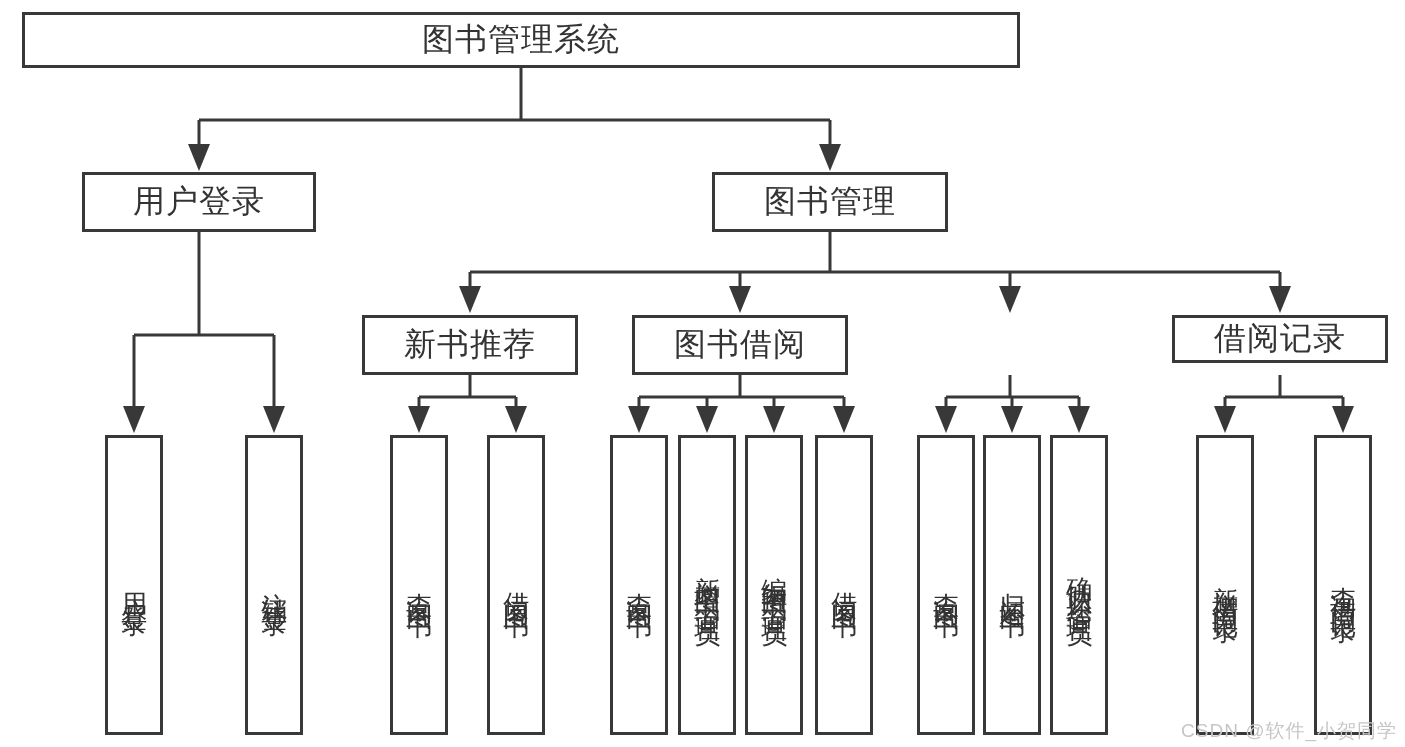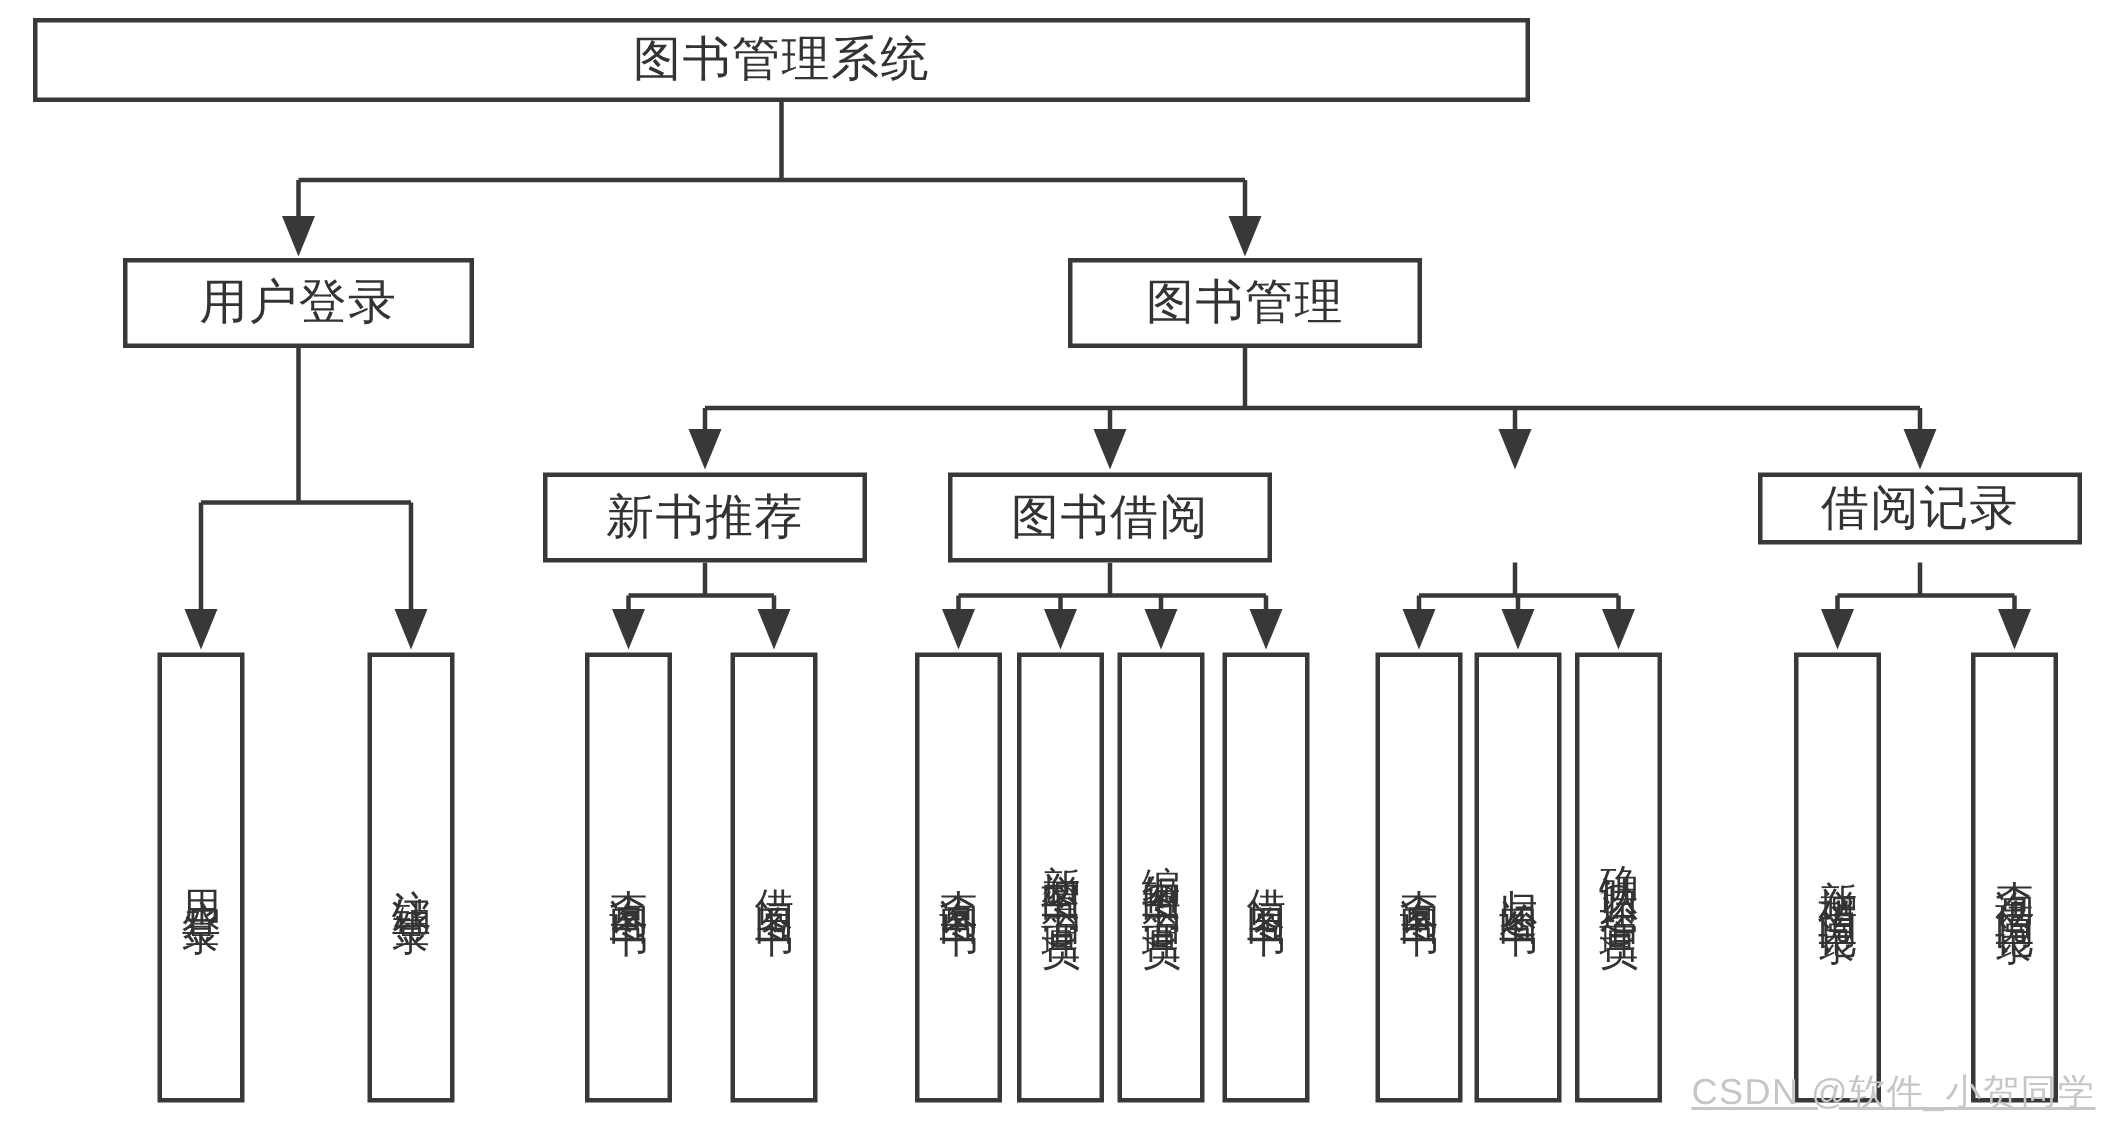--- a/index.html
+++ b/index.html
@@ -30,25 +30,24 @@
     writing-mode: vertical-rl;
     text-orientation: mixed;
     letter-spacing: 0.25em;
     line-height: 1.05;
     white-space: nowrap;
   }
   .watermark {
     position: absolute;
     right: 8px;
     bottom: 3px;
-    font-size: 24px;
+    font-size: 19px;
     color: #c6c6c6;
     letter-spacing: 1px;
     z-index: 5;
-    text-decoration: underline;
   }
 </style>
 </head>
 <body>
 
 <div class="canvas">
 
   <svg class="connectors" width="1405" height="747" viewBox="0 0 1405 747" xmlns="http://www.w3.org/2000/svg">
     <path class="cline" d="
       M521 68 V120 M199 120 H830 M199 120 V146 M830 120 V146

